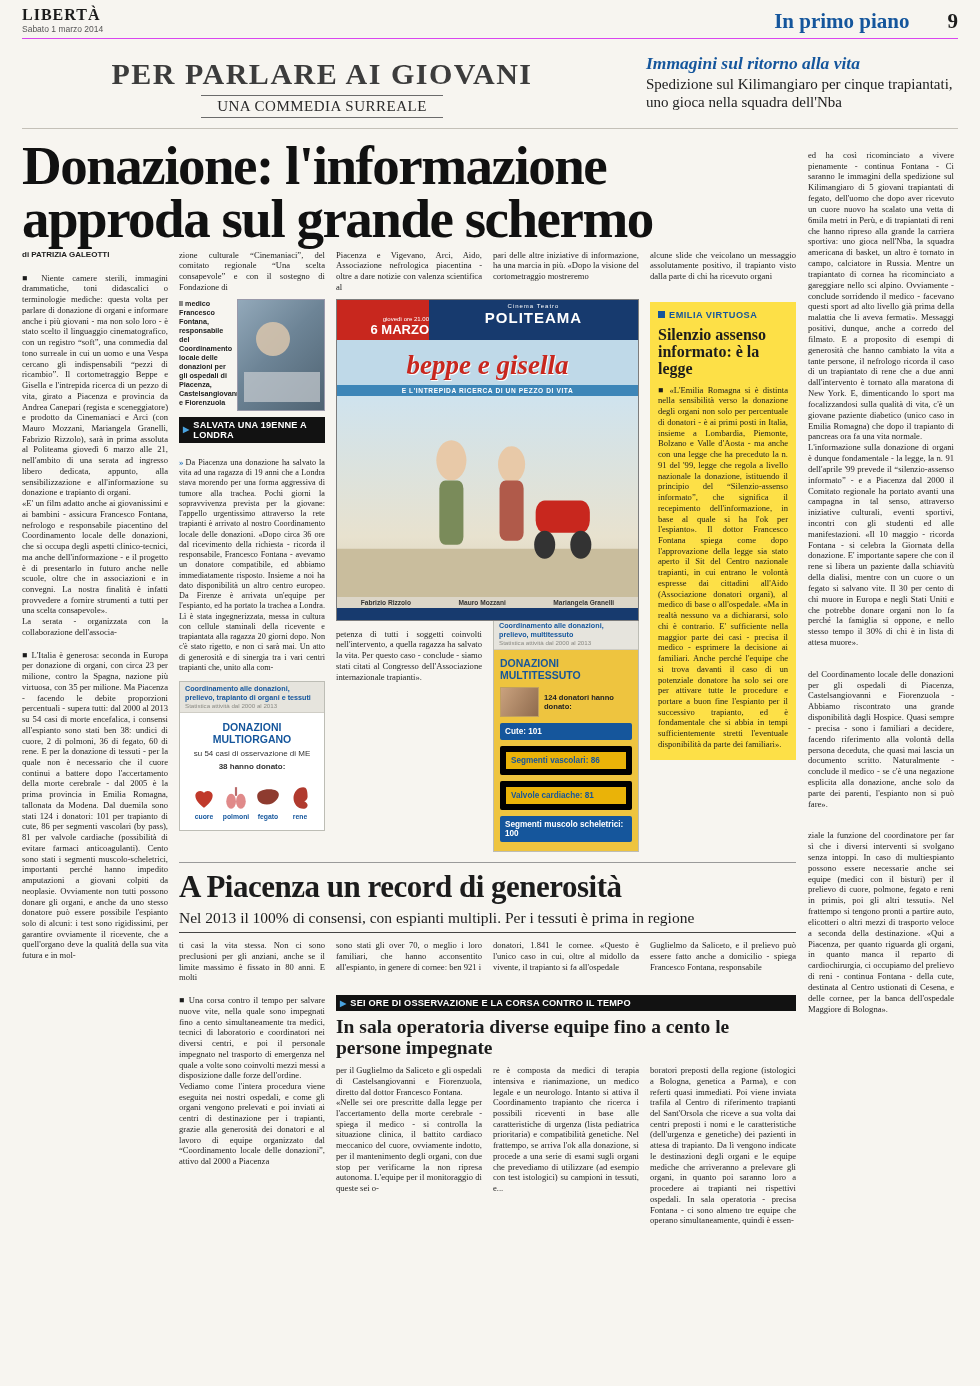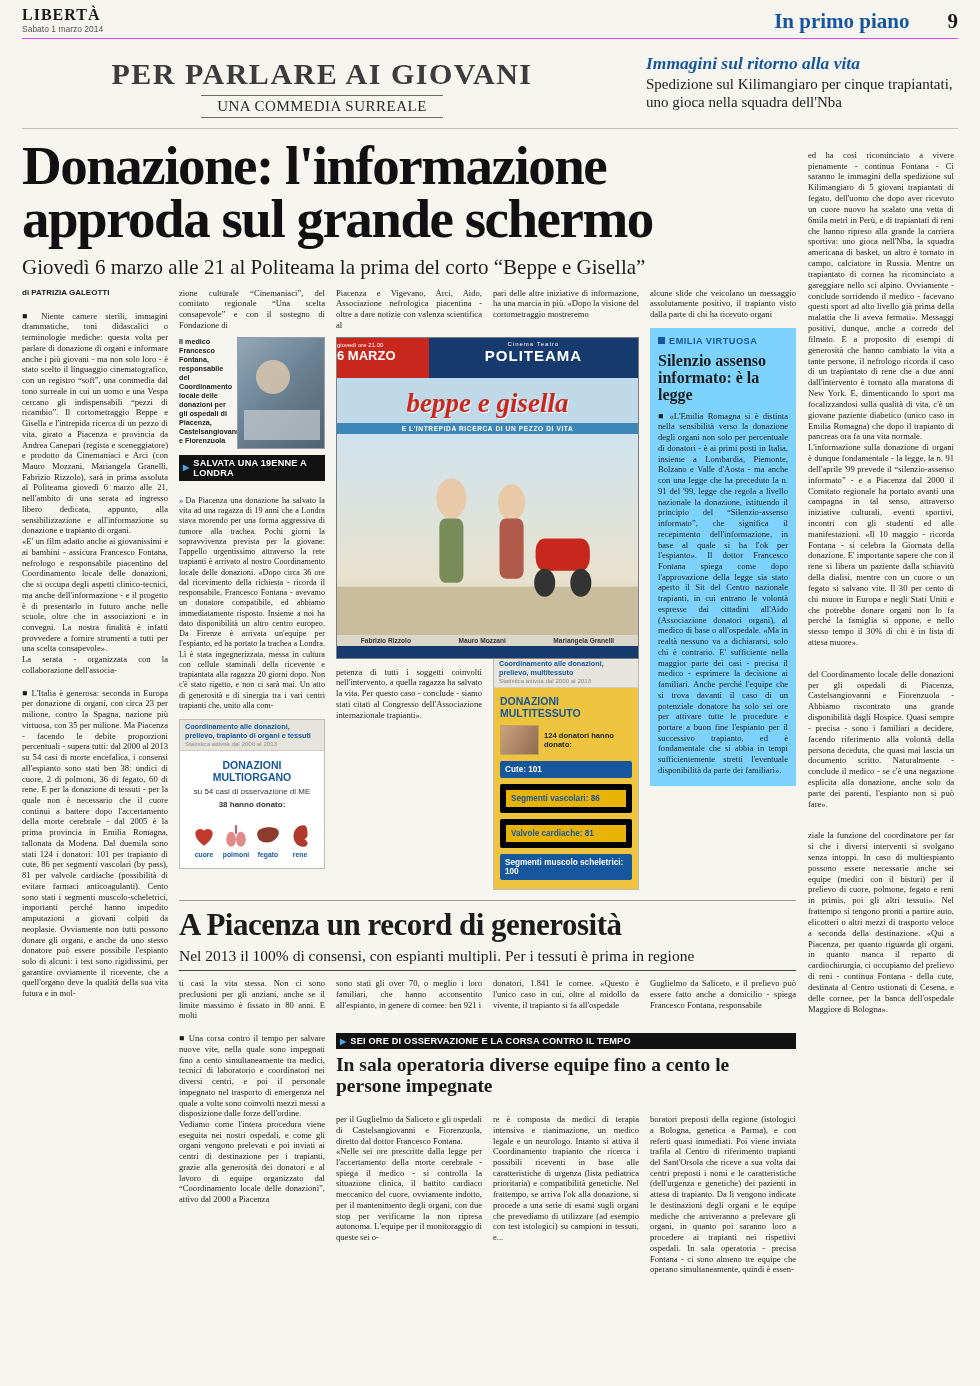--- a/index.html
+++ b/index.html
@@ -73,30 +73,30 @@
   .info2-body { background:#eec43f; padding:7px 6px 9px 6px; }
   .info2-title { color:#15569c; font-family:"Liberation Sans",sans-serif; font-weight:bold; font-size:10.5px; }
   .hands-row { display:flex; gap:5px; align-items:center; margin-top:6px; }
   .hands-photo { width:44px; height:30px; background:linear-gradient(120deg,#caa27e,#8f6b4e); border:1px solid #b59; border-color:#c0a060; }
   .info2-line { font-family:"Liberation Sans",sans-serif; font-weight:bold; font-size:7.6px; color:#222; }
   .tessuto-item { margin-top:6px; font-family:"Liberation Sans",sans-serif; font-weight:bold;
     font-size:8.2px; padding:4px 5px; border-radius:2px; }
   .tessuto-item.blue { background:#15569c; color:#fff; }
   .tessuto-item.white { background:#eab308; color:#15569c; border:6px solid #000000; }
   
-  .emilia { background:#7dd3fc; padding:8px 8px 10px 8px; margin-top:8px; }
+  .emilia { background:#fde047; padding:8px 8px 10px 8px; margin-top:20px; }
   .emilia-label { color:#15569c; font-family:"Liberation Sans",sans-serif; font-weight:bold;
     font-size:9.2px; letter-spacing:0.5px; display:flex; align-items:center; gap:4px; }
   .emilia-sq { width:7px; height:7px; background:#15569c; display:inline-block; }
   .emilia-title { font-weight:bold; font-size:16px; line-height:1.08; margin:6px 0 7px 0; }
   
   .poster-wrap { position:relative; width:303px; z-index:2; margin-top:6px; }
   .poster { width:303px; height:322px; border:1px solid #7d7d7d; background:#bfd9e8; display:flex; flex-direction:column; }
   .poster-top { height:40px; background:#173a6e; display:flex; }
-  .poster-date { background:#c8271e; color:#fff; width:92px; text-align:left; padding-top:4px; }
+  .poster-date { background:#c8271e; color:#fff; width:92px; text-align:right; padding-top:16px; }
   .poster-date .pd-big { font-family:"Liberation Sans",sans-serif; font-weight:bold; font-size:13px; }
   .poster-date .pd-small { font-family:"Liberation Sans",sans-serif; font-size:6px; }
   .poster-venue { flex:1; text-align:center; color:#fff; padding-top:3px; }
   .poster-venue .pv-small { font-family:"Liberation Sans",sans-serif; font-size:6px; letter-spacing:1px; }
   .poster-venue .pv-big { font-family:"Liberation Sans",sans-serif; font-weight:bold; font-size:15px; letter-spacing:1px; }
   .poster-title { text-align:center; color:#c8271e; font-style:italic; font-weight:bold;
     font-size:27px; padding:10px 0 4px 0; text-shadow:1px 1px 0 #fff; }
   .poster-tagline { background:#3d86b8; color:#fff; font-family:"Liberation Sans",sans-serif;
     font-size:6.6px; font-weight:bold; text-align:center; padding:2px 0; letter-spacing:0.6px; }
   .poster-art { flex:1; background:linear-gradient(#cfe3ee 0%, #e8e2cf 70%, #d6cdb2 100%); position:relative; }
@@ -104,21 +104,21 @@
     font-family:"Liberation Sans",sans-serif; font-weight:bold; font-size:6.6px; padding:2px 0; color:#333; }
   .poster-bottom { height:12px; background:#173a6e; }
   .spacer-poster { height:328px; }
   
   .record { margin-top:10px; border-top:1px solid #9a9a9a; padding-top:6px; }
   .record-headline { font-weight:bold; font-size:31px; letter-spacing:-0.5px; }
   .record-deck { font-size:15.5px; border-bottom:1px solid #444; padding-bottom:5px; margin:4px 0 7px 0; }
   .record-cols { display:flex; gap:11px; }
   .seiore { display:flex; gap:11px; margin-top:12px; }
   .seiore-right { width:460px; }
-  .seiore-headline { font-weight:bold; font-size:19.5px; line-height:1.05; margin:6px 0 18px 0; }
+  .seiore-headline { font-weight:bold; font-size:19.5px; line-height:1.05; margin:6px 0 7px 0; }
   .seiore-cols { display:flex; gap:11px; }
   .seiore-cols .ncol { width:146px; }
 </style>
 </head>
 <body>
 
 <div class="page">
 
   <div class="masthead">
     <div class="mh-left">
@@ -139,21 +139,20 @@
     <div class="ts-right">
       <div class="ts-right-title">Immagini sul ritorno alla vita</div>
       <div class="ts-right-text">Spedizione sul Kilimangiaro per cinque trapiantati, uno gioca nella squadra dell'Nba</div>
     </div>
   </div>
 
   <div class="main-row">
 
     <div class="left-main">
       <div class="headline">Donazione: l'informazione approda sul grande schermo</div>
-      <div class="deck">Giovedì 6 marzo alle 21 al Politeama la prima del corto “Beppe e Gisella”</div>
 
       <div class="body-cols">
 
         <div class="ncol">
           <div class="byline">di PATRIZIA GALEOTTI</div>
           <div class="bodytext">■ Niente camere sterili, immagini drammatiche, toni didascalici o terminologie mediche: questa volta per parlare di donazione di organi e informare anche i più giovani - ma non solo loro - è stato scelto il linguaggio cinematografico, con un registro “soft”, una commedia dal tono surreale in cui un uomo e una Vespa cercano gli indispensabili “pezzi di ricambio”. Il cortometraggio Beppe e Gisella e l'intrepida ricerca di un pezzo di vita, girato a Piacenza e provincia da Andrea Canepari (regista e sceneggiatore) e prodotto da Cinemaniaci e Arci (con Mauro Mozzani, Mariangela Granelli, Fabrizio Rizzolo), sarà in prima assoluta al Politeama giovedì 6 marzo alle 21, nell'ambito di una serata ad ingresso libero dedicata, appunto, alla sensibilizzazione e all'informazione su donazione e trapianto di organi.
 «E' un film adatto anche ai giovanissimi e ai bambini - assicura Francesco Fontana, nefrologo e responsabile piacentino del Coordinamento locale delle donazioni, che si occupa degli aspetti clinico-tecnici, ma anche dell'informazione - e il progetto è di presentarlo in futuro anche nelle scuole, oltre che in associazioni e in convegni. La nostra finalità è infatti provvedere a fornire strumenti a tutti per una scelta consapevole».
 La serata - organizzata con la collaborazione dell'associa-</div>
           <div class="gap12"></div>
           <div class="bodytext">■ L'Italia è generosa: seconda in Europa per donazione di organi, con circa 23 per milione, contro la Spagna, nazione più virtuosa, con 35 per milione. Ma Piacenza - facendo le debite proporzioni percentuali - supera tutti: dal 2000 al 2013 su 54 casi di morte encefalica, i consensi all'espianto sono stati ben 38: undici di cuore, 2 di polmoni, 36 di fegato, 60 di rene. E per la donazione di tessuti - per la quale non è necessario che il cuore continui a battere dopo l'accertamento della morte cerebrale - dal 2005 è la prima provincia in Emilia Romagna, tallonata da Modena. Dal duemila sono stati 124 i donatori: 101 per trapianto di cute, 86 per segmenti vascolari (by pass), 81 per valvole cardiache (possibilità di evitare farmaci anticoagulanti). Cento sono stati i segmenti muscolo-scheletrici, importanti perché hanno impedito amputazioni a giovani colpiti da neoplasie. Ovviamente non tutti possono donare gli organi, e anche da uno stesso donatore può essere possibile l'espianto solo di alcuni: i test sono rigidissimi, per garantire ovviamente il ricevente, che a quell'organo deve la qualità della sua vita futura e in mol-</div>

